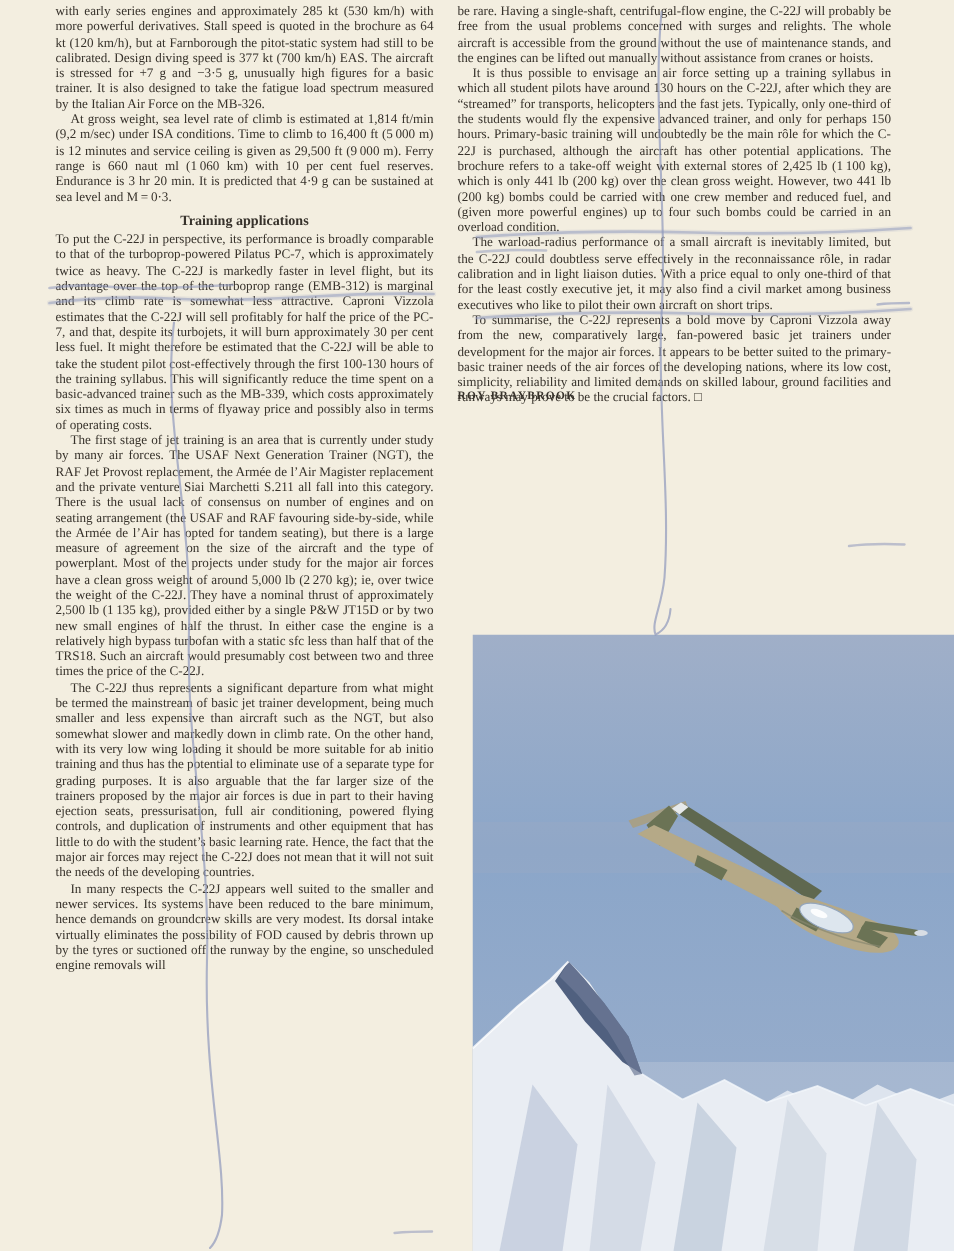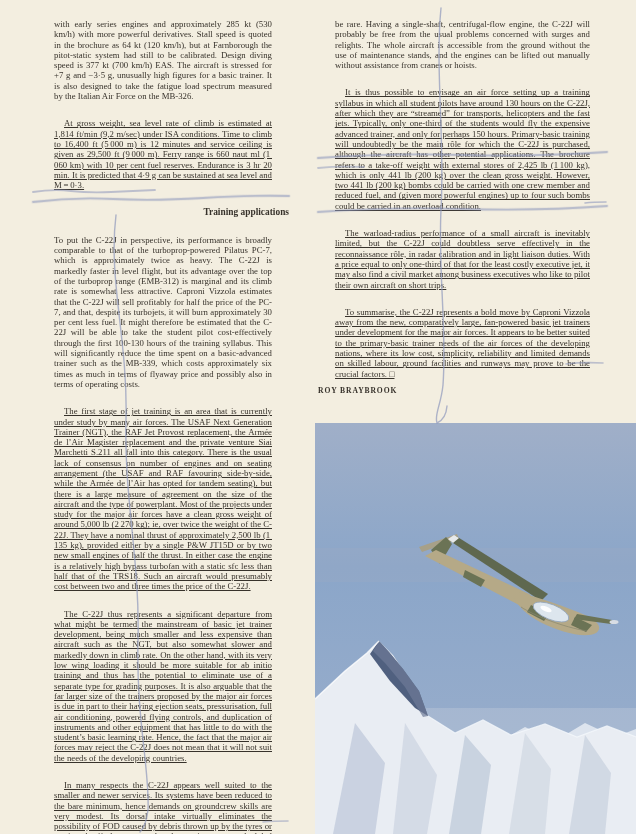--- a/index.html
+++ b/index.html
@@ -1,23 +1,23 @@
 <!DOCTYPE html>
 <html><head>
 <meta charset="utf-8">
 <style>
   html,body{margin:0;padding:0;background:#e9e4d5;}
   .page{position:relative;width:636px;height:834px;background:#f3eee0;overflow:hidden;
         font-family:"Liberation Serif", serif;color:#37322b;}
   .col{position:absolute;top:2px;text-align:justify;font-size:8.75px;line-height:10.3px;}
   .col-left{left:37px;width:252px;}
-  .col-right{left:318px;width:289px;}
-  .col p{margin:17px;}
-  .col p.indent{text-indent:10px;text-decoration:underline;}
-  .col h3{font-size:9.4px;font-weight:bold;margin:7px 0 1px 0;text-align:right;}
+  .col-right{left:305px;width:289px;}
+  .col p{margin:0;}
+  .col p.indent{text-indent:10px;}
+  .col h3{font-size:9.4px;font-weight:bold;margin:7px 0 1px 0;text-align:center;}
   .byline{text-align:left;font-size:7.6px;font-weight:bold;letter-spacing:.9px;margin-top:-10.3px;}
   .photo{position:absolute;left:315px;top:423px;width:321px;height:411px;}
   .photo svg{display:block;}
   .pen{position:absolute;left:0;top:0;width:636px;height:834px;pointer-events:none;z-index:5;}
 </style>
 </head>
 <body>
 
 <div class="page">
 

